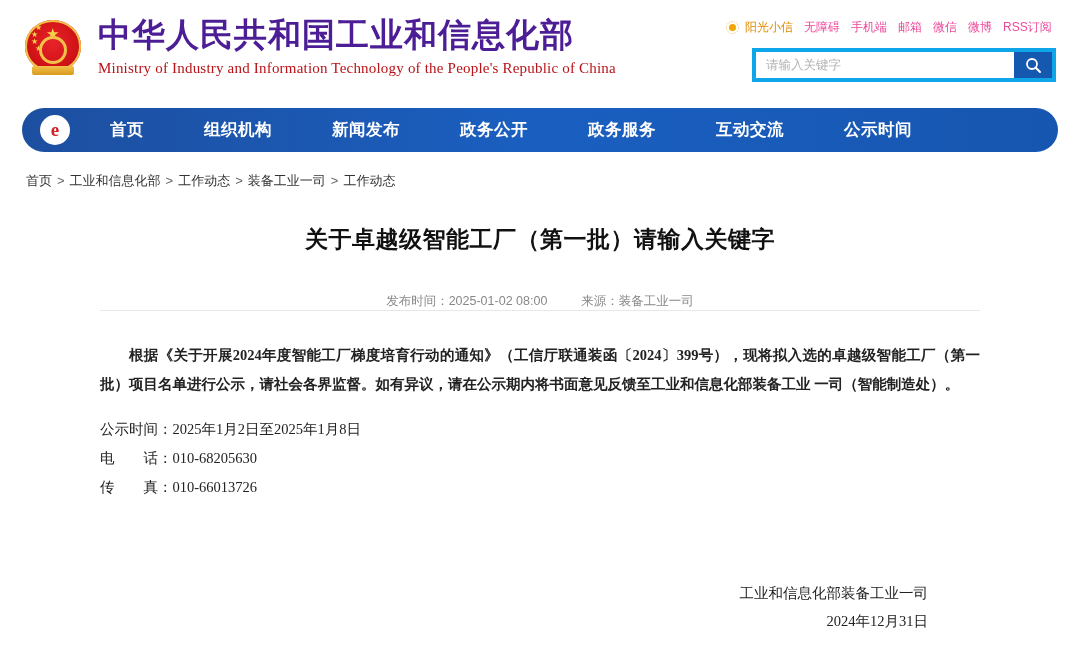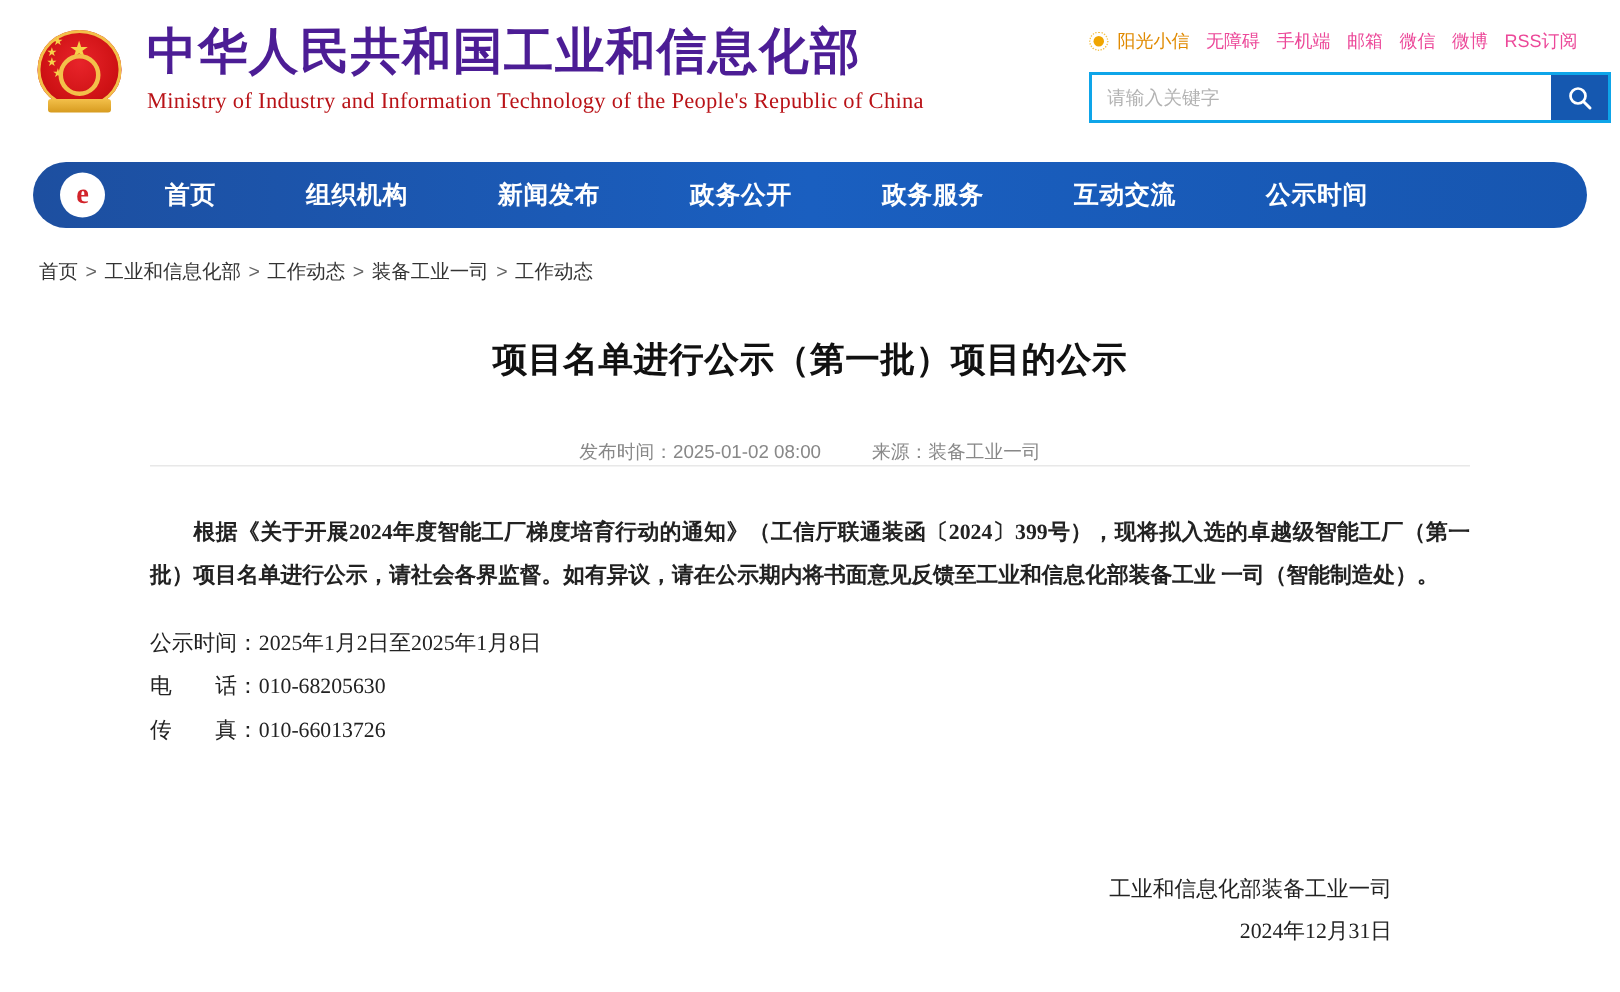--- a/index.html
+++ b/index.html
@@ -117,23 +117,23 @@
   .sun-icon .r {
     position: absolute; left: 0; top: 0;
     width: 13px; height: 13px; border-radius: 50%;
     border: 1px dotted #f3c350;
   }
   .util-links .sun-label { color: #e08a00; }
   .search-row {
     margin-top: 12px;
     display: flex;
     height: 34px;
-    width: 348px;
+    width: 304px;
     margin-left: auto;
-    border: 2px solid #0ea5e9;
+    border: 4px solid #0ea5e9;
   }
   .search-row input {
     flex: 1;
     border: none;
     outline: none;
     padding: 0 10px;
     font-size: 12.5px;
     color: #333;
     font-family: "Liberation Sans", sans-serif;
   }
@@ -297,21 +297,21 @@
   <a class="nav-item" href="#">政务服务</a>
   <a class="nav-item" href="#">互动交流</a>
   <a class="nav-item" href="#">公示时间</a>
 </div>
 
 <div class="breadcrumb">
   <a href="#">首页</a><span class="sep">&gt;</span><a href="#">工业和信息化部</a><span class="sep">&gt;</span><a href="#">工作动态</a><span class="sep">&gt;</span><a href="#">装备工业一司</a><span class="sep">&gt;</span><a href="#">工作动态</a>
 </div>
 
 <div class="article">
-  <div class="art-title">项目名单进行公示（第一批）项目的公示</div>
+  <div class="art-title">关于卓越级智能工厂（第一批）请输入关键字</div>
 
   <div class="art-meta">
     <span>发布时间：</span><span>2025-01-02 08:00</span><span class="gap"></span><span>来源：</span><span>装备工业一司</span>
   </div>
 
   <div class="art-body">
     <div class="para-indent">根据《关于开展2024年度智能工厂梯度培育行动的通知》（工信厅联通装函〔2024〕399号），现将拟入选的卓越级智能工厂（第一批）项目名单进行公示，请社会各界监督。如有异议，请在公示期内将书面意见反馈至工业和信息化部装备工业 一司（智能制造处）。</div>
     <div class="block-gap"></div>
     <div class="line">公示时间：2025年1月2日至2025年1月8日</div>
     <div class="line">电　　话：010-68205630</div>

